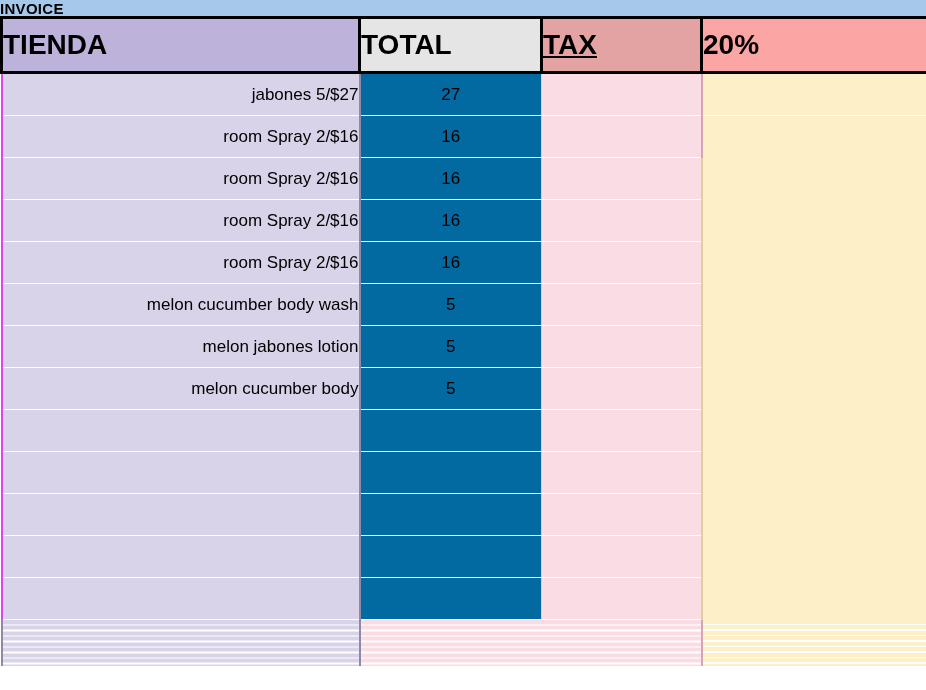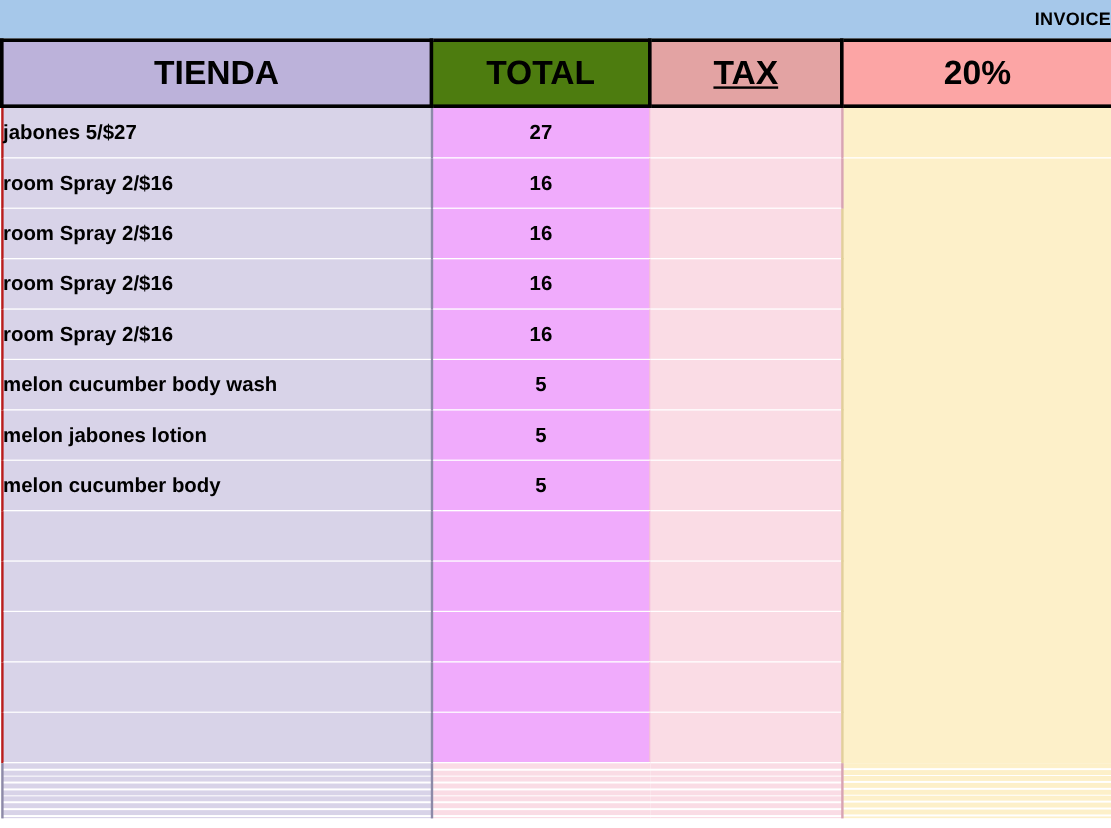--- a/index.html
+++ b/index.html
@@ -15,25 +15,25 @@
   }
   .sheet {
     position: relative;
     width: 926px;
     height: 690px;
     box-sizing: border-box;
   }
 
   
   .title-bar {
-    height: 32px;
+    height: 16px;
     background: #a6c8ea;
     display: flex;
     align-items: center;
-    justify-content: flex-end;
+    justify-content: flex-start;
     font-size: 15px;
     font-weight: bold;
     color: #000;
     letter-spacing: 0.3px;
   }
 
   
   table.grid {
     border-collapse: collapse;
     table-layout: fixed;
@@ -46,56 +46,56 @@
 
   .col-item  { width: 358px; }
   .col-total { width: 182px; }
   .col-tax   { width: 160px; }
   .col-pct   { width: 226px; }
 
   
   tr.head td {
     height: 52px;
     border: 3px solid #000;
-    text-align: center;
+    text-align: left;
     vertical-align: middle;
     font-size: 28px;
     font-weight: bold;
     color: #000;
   }
   .h-item  { background: #bcb2da; }
-  .h-total { background: #4d7c0f; }
+  .h-total { background: #e5e5e5; }
   .h-tax   { background: #e3a3a3; text-decoration: underline; }
   .h-pct   { background: #fca5a5; }
 
   
   tr.body-row td {
     height: 41px;
     vertical-align: middle;
     font-size: 17px;
     color: #000;
   }
   td.c-item {
     background: #d8d3e8;
-    border-left: 2px solid #b91c1c;
+    border-left: 2px solid #d946ef;
     border-right: 2px solid #8d8aa8;
     border-bottom: 1.5px solid #ffffff;
     padding-left: 8px;
-    font-weight: bold;
-    text-align: left;
+    font-weight: normal;
+    text-align: right;
     font-size: 17px;
   }
   td.c-total {
-    background: #f0abfc;
+    background: #0369a1;
     border-left: 2px solid #701a75;
     border-right: 1.5px solid #f4c3d2;
     border-bottom: 1.5px solid #ffffff;
     text-align: center;
     font-size: 20px;
-    font-weight: bold;
+    font-weight: normal;
   }
   td.c-tax {
     background: #fadce5;
     border-right: 2px solid #d8a4b3;
     border-bottom: 1.5px solid #ffffff;
     text-align: center;
     font-size: 20px;
   }
   td.c-pct {
     background: #fdf0c9;

